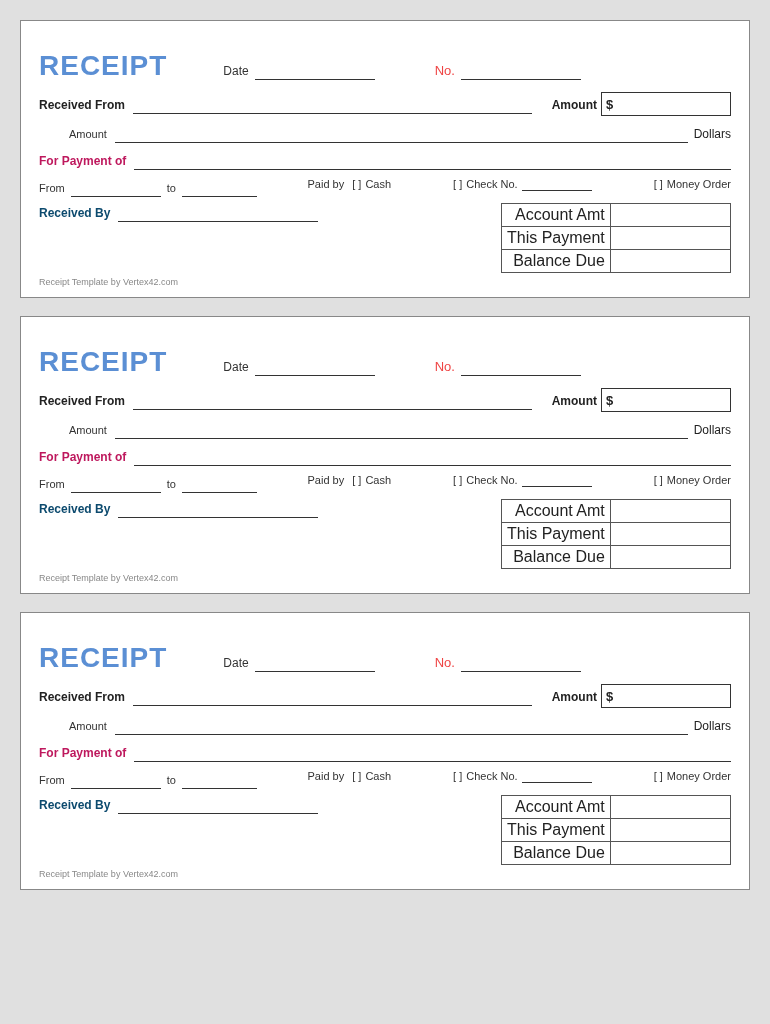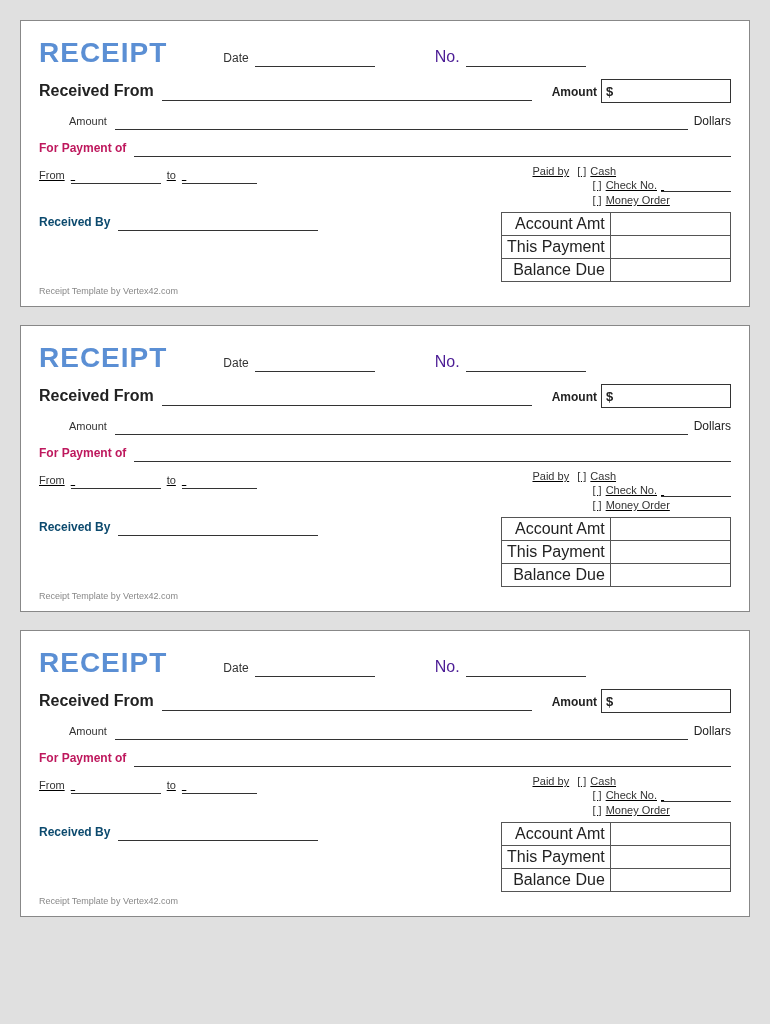--- a/index.html
+++ b/index.html
@@ -15,21 +15,21 @@
       min-height: 1024px;
       padding: 20px;
       display: flex;
       flex-direction: column;
       gap: 18px;
     }
 
     .receipt-card {
       background: #fff;
       border: 1.5px solid #888;
-      padding: 16px 18px 10px 18px;
+      padding: 29px 18px 10px 18px;
       position: relative;
     }
 
     
     .header-row {
       display: flex;
       align-items: baseline;
       gap: 0;
       margin-bottom: 10px;
     }
@@ -51,40 +51,40 @@
     }
 
     .date-line {
       display: inline-block;
       width: 120px;
       border-bottom: 1px solid #333;
       margin-right: 60px;
     }
 
     .no-label {
-      font-size: 16px;
-      color: #4c1d95;
+      font-size: 13px;
+      color: #ef4444;
       margin-right: 6px;
     }
 
     .no-line {
       display: inline-block;
       width: 120px;
       border-bottom: 1px solid #333;
     }
 
     
     .received-row {
       display: flex;
       align-items: baseline;
       margin-bottom: 8px;
     }
 
     .received-from-label {
-      font-size: 16px;
+      font-size: 12px;
       font-weight: bold;
       color: #222;
       white-space: nowrap;
       margin-right: 8px;
     }
 
     .received-from-line {
       flex: 1;
       border-bottom: 1px solid #333;
       margin-right: 20px;
@@ -161,21 +161,20 @@
     .payment-of-line {
       flex: 1;
       border-bottom: 1px solid #333;
     }
 
     
     .from-to-row {
       display: flex;
       align-items: flex-start;
       margin-bottom: 6px;
-      text-decoration: underline;
     }
 
     .from-to-section {
       display: flex;
       align-items: baseline;
       gap: 6px;
       flex: 1;
     }
 
     .from-label, .to-label {
@@ -188,21 +187,20 @@
       border-bottom: 1px solid #333;
     }
 
     .to-line {
       width: 75px;
       border-bottom: 1px solid #333;
     }
 
     .paid-by-section {
       display: flex;
-      flex-direction: column;
       gap: 2px;
       font-size: 11px;
       color: #333;
     }
 
     .paid-by-row-inner {
       display: flex;
       align-items: baseline;
       gap: 4px;
     }

